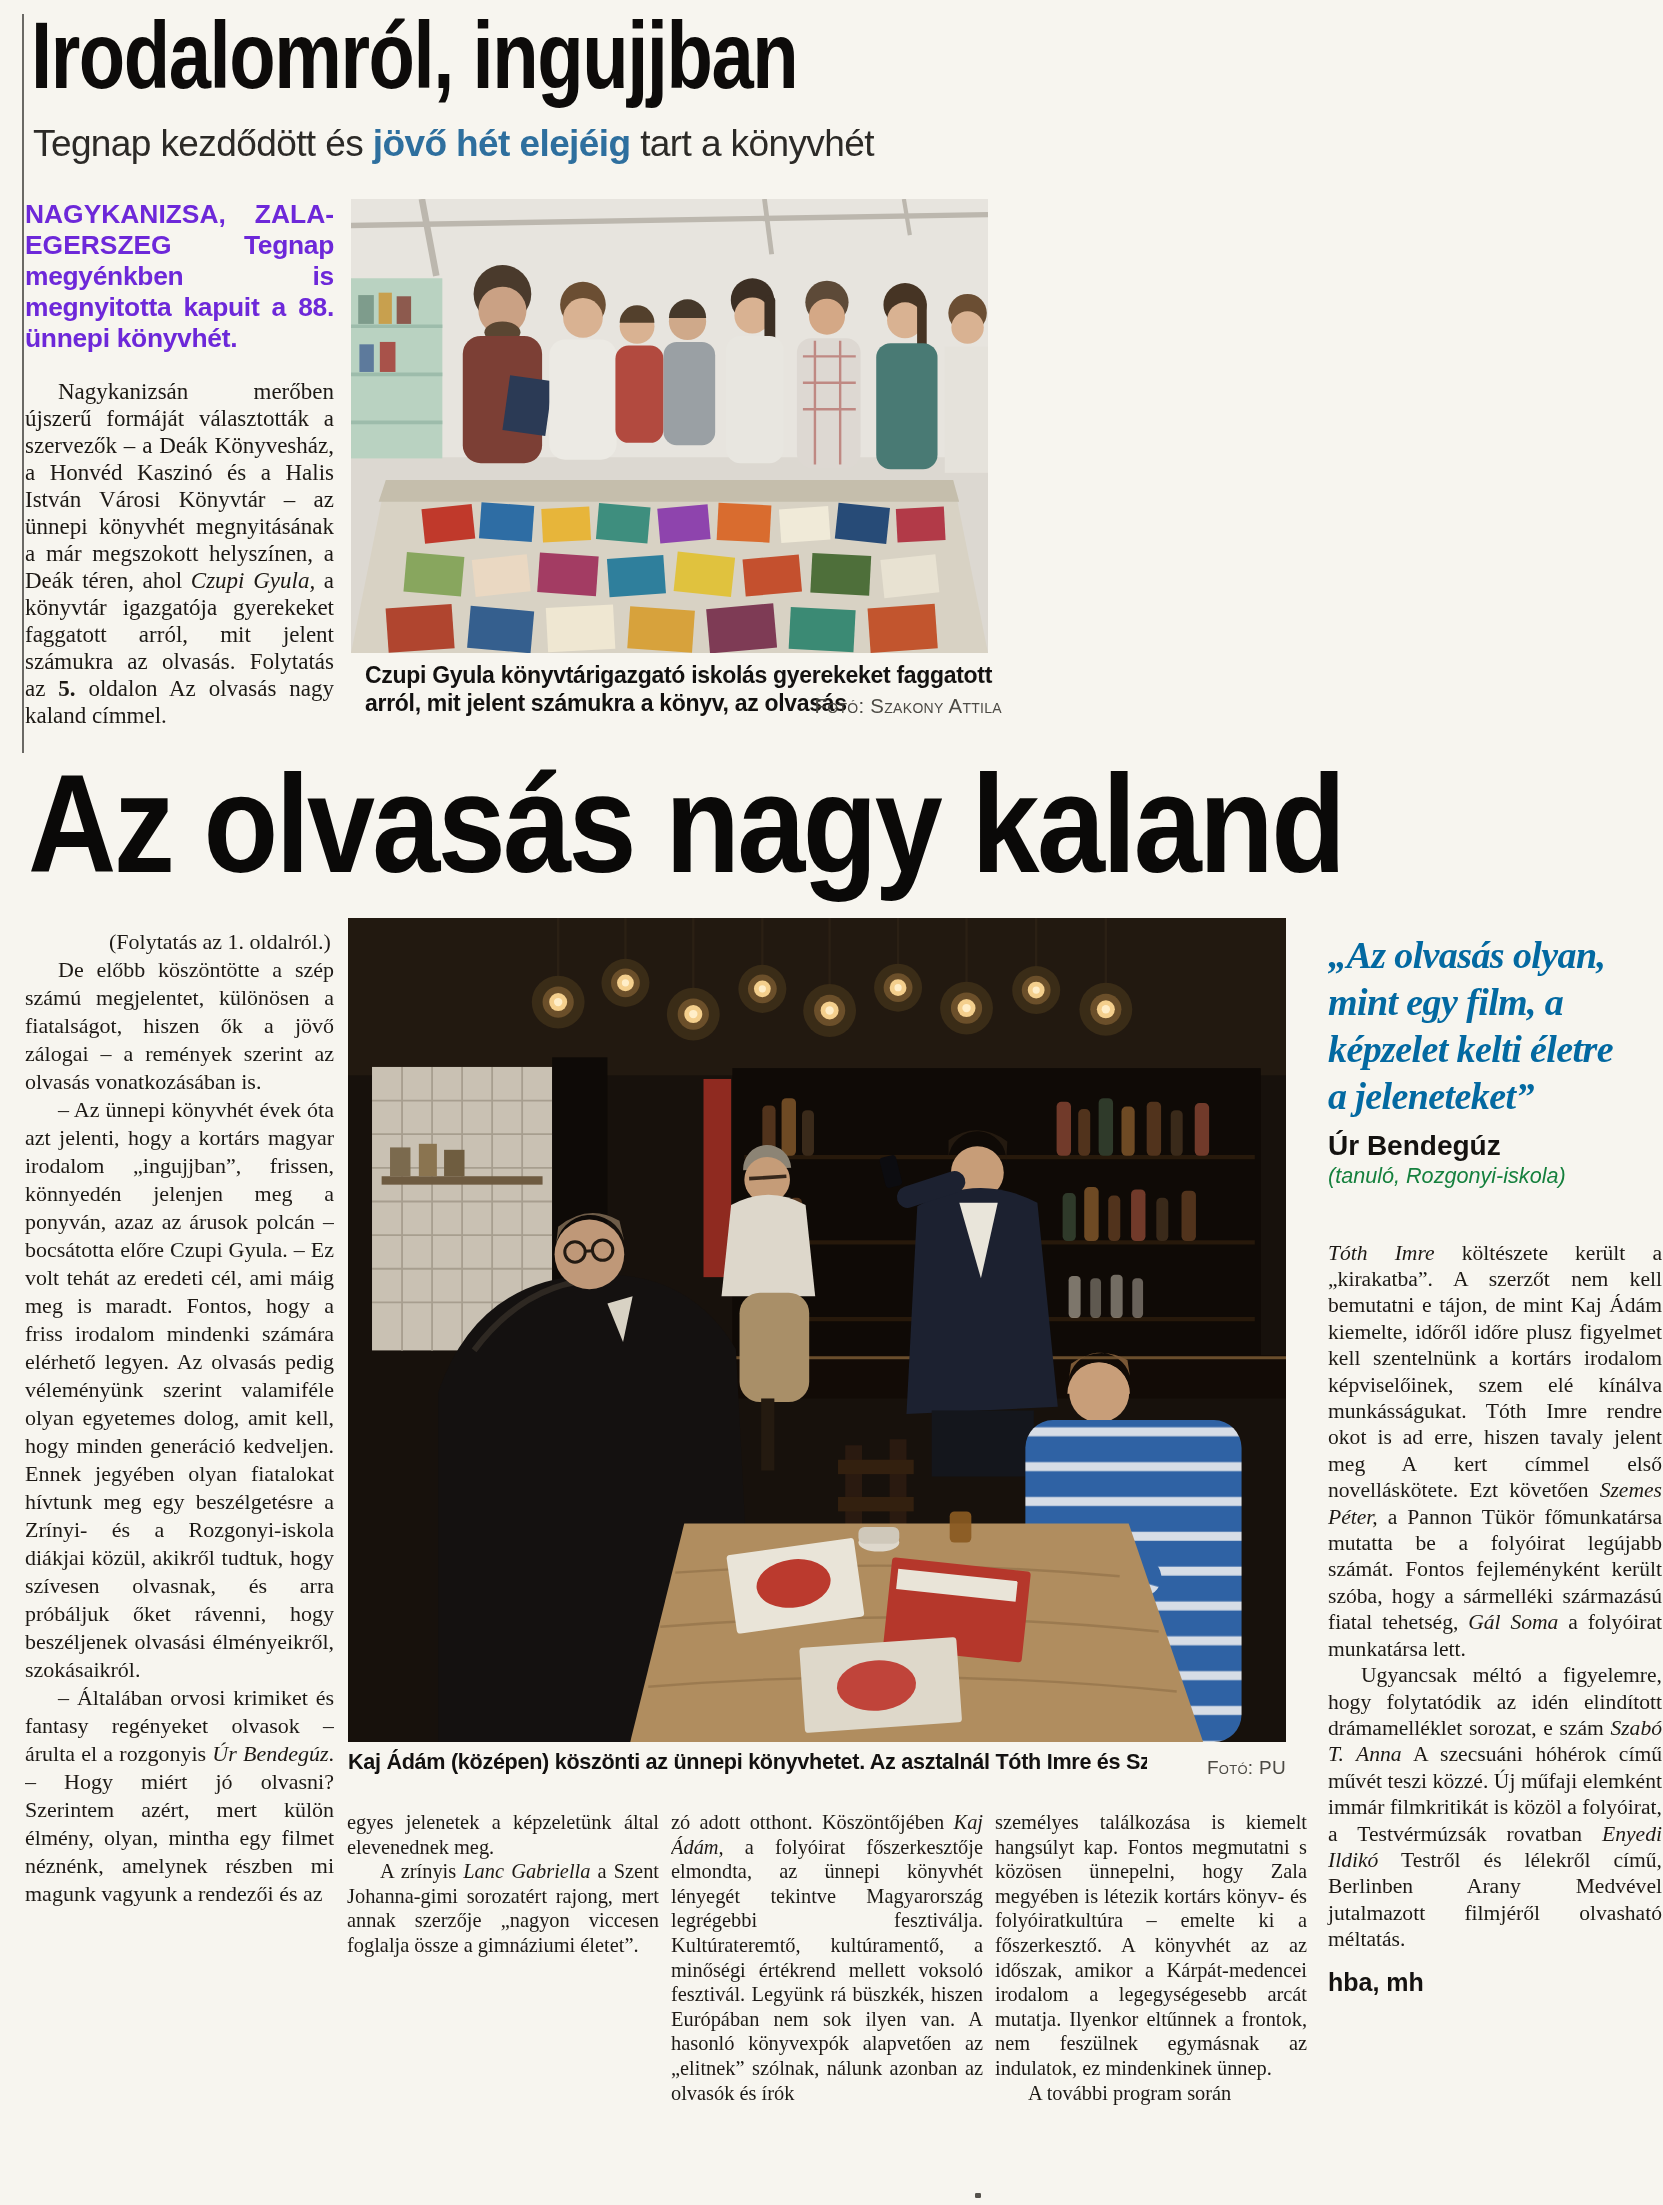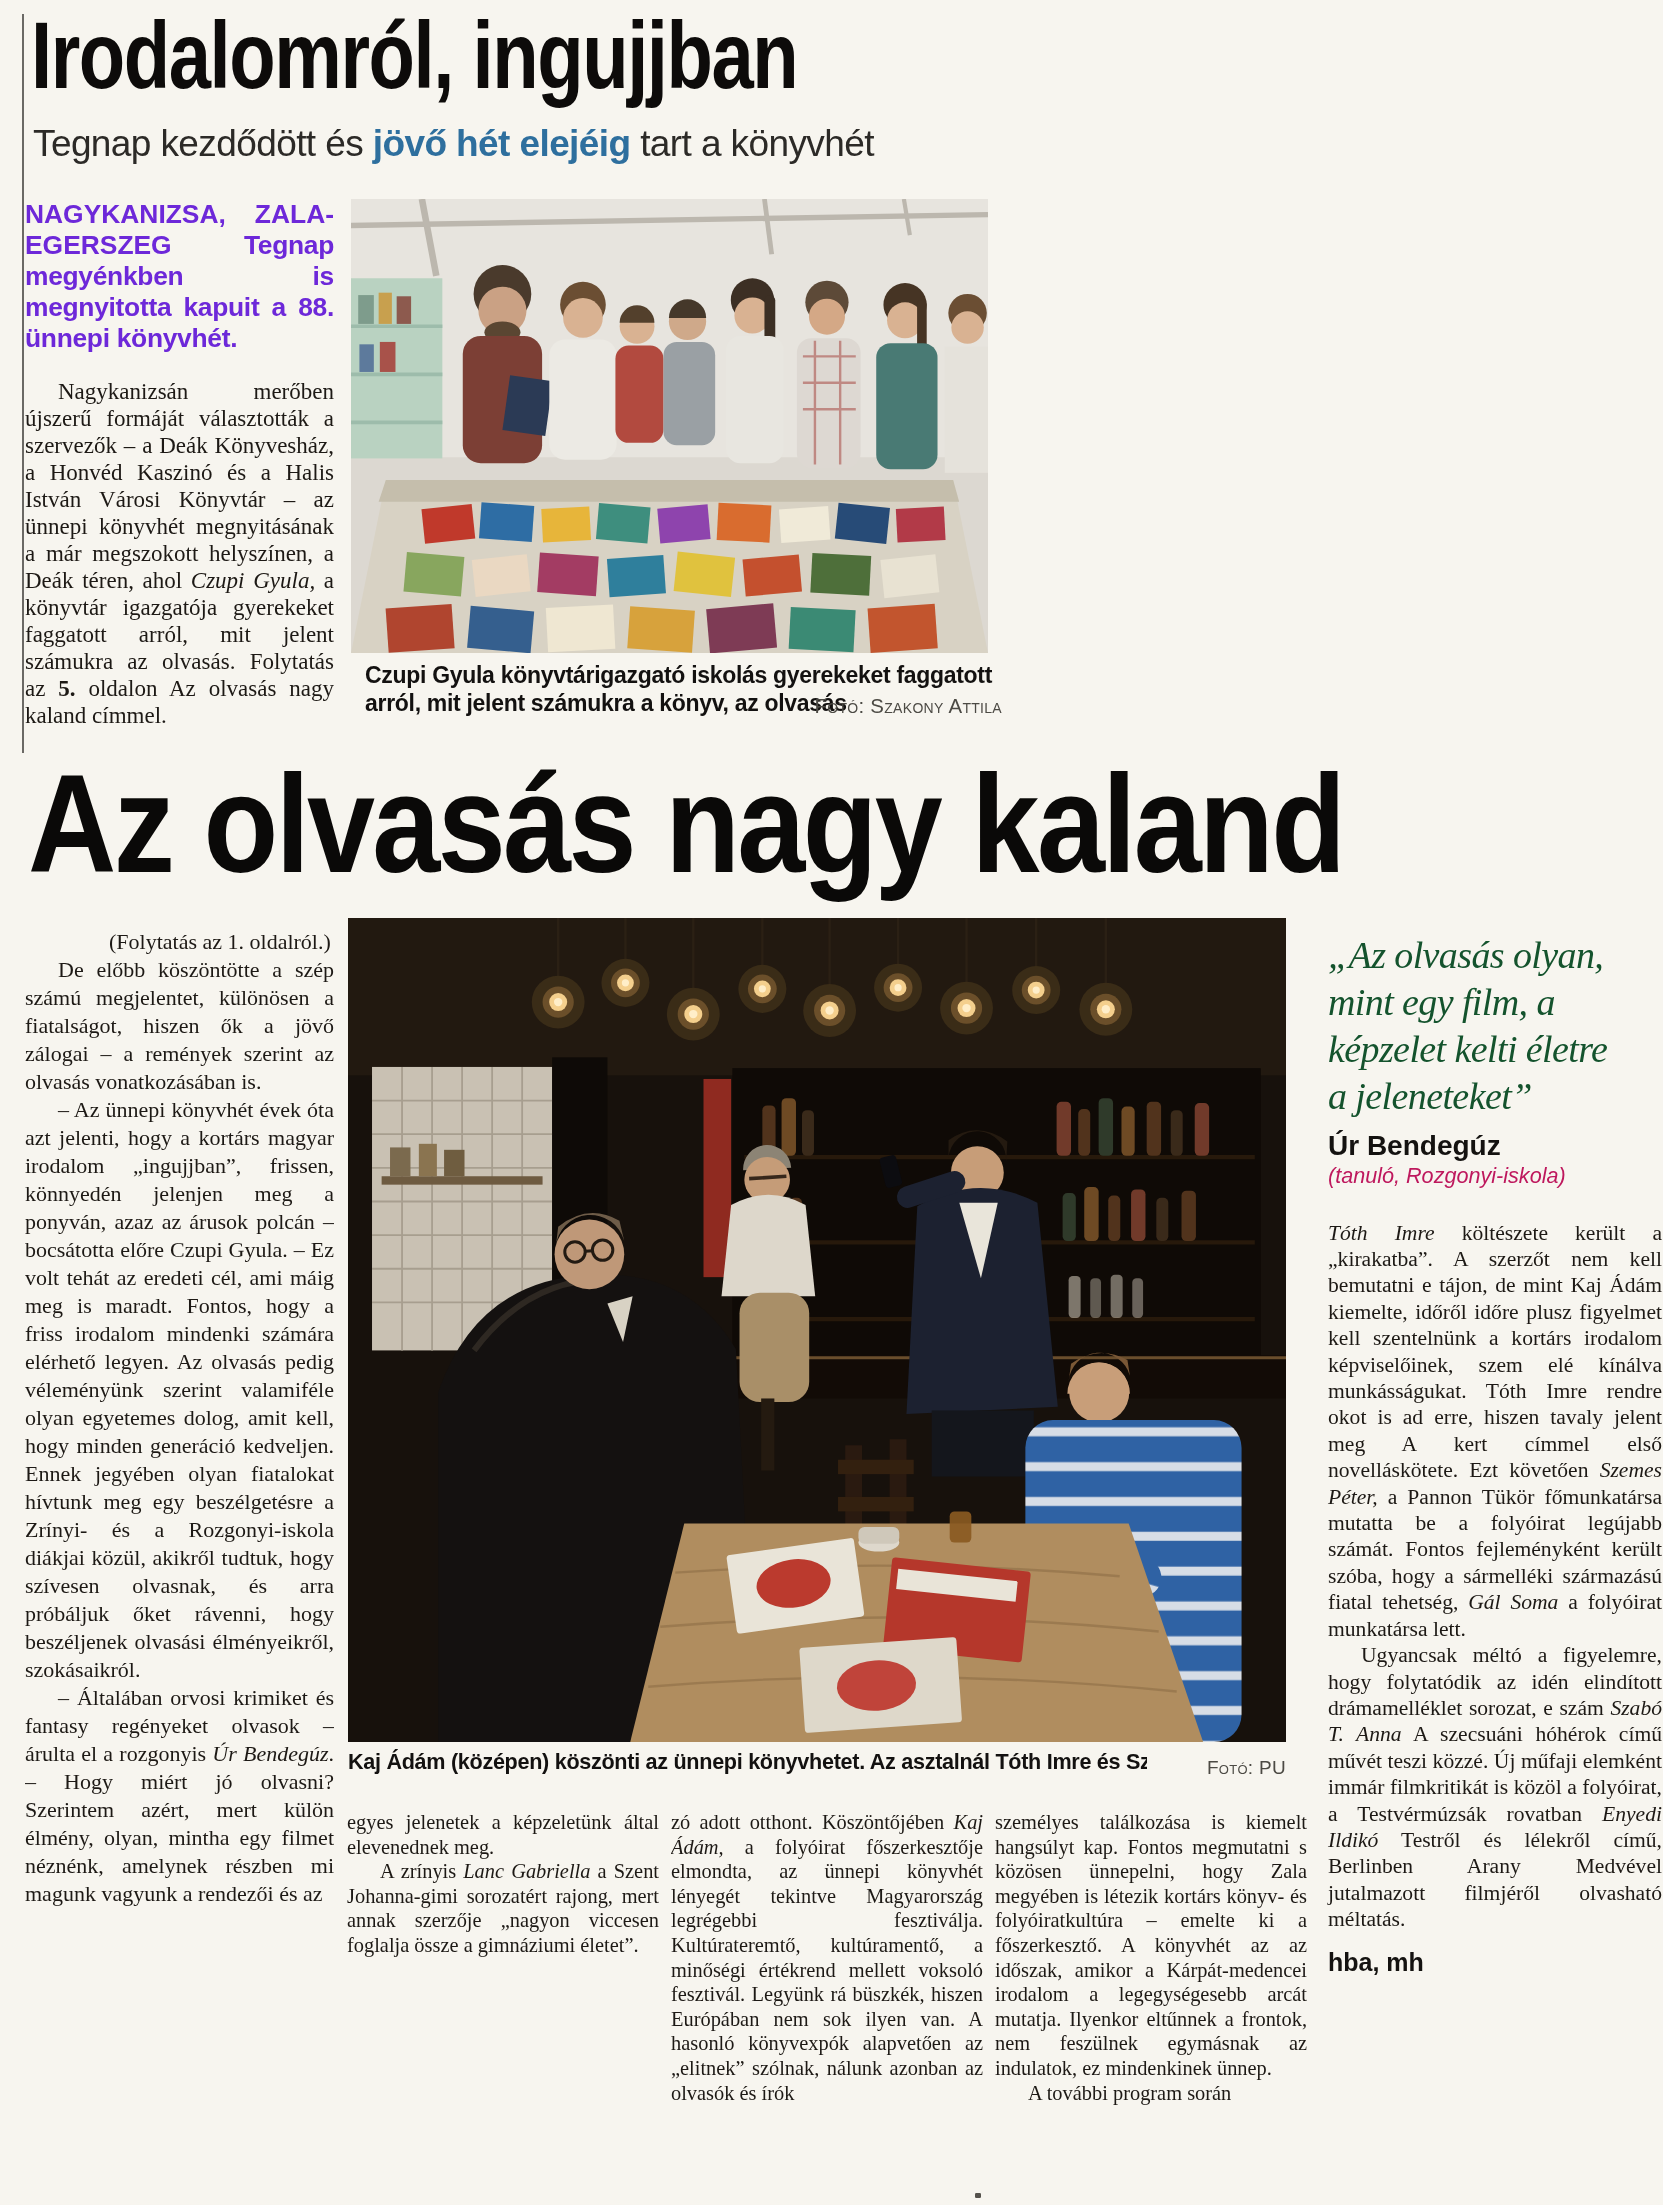--- a/index.html
+++ b/index.html
@@ -52,29 +52,29 @@
 
   .bcol { top:1810px; width:312px; height:387px; overflow:hidden; }
   .bcol p { font-size:20.4px; line-height:24.6px; }
   .colB { left:347px; } .colC { left:671px; } .colD { left:995px; }
 
   .colE { left:1328px; top:932px; width:334px; }
   .colE p.body { font-size:21.6px; line-height:26.4px; }
 
   .pullquote {
     width:294px; font-size:38px; line-height:47px;
-    font-weight:400; font-style:italic; color:#14532d; letter-spacing:-0.6px;
+    font-weight:700; font-style:italic; color:#0369a1; letter-spacing:-0.6px;
   }
   .attr-name {
     margin-top:9.6px; font-family:"Liberation Sans", sans-serif;
     font-weight:700; font-size:28px; color:#141210;
   }
   .attr-role {
     font-family:"Liberation Sans", sans-serif; font-style:italic;
-    font-size:21.6px; line-height:28px; color:#be185d; margin-bottom:30px;
+    font-size:21.6px; line-height:28px; color:#15803d; margin-bottom:50px;
   }
   .signature {
     margin-top:15.6px; 
     font-family:"Liberation Sans", sans-serif; font-weight:700;
     font-size:25px; color:#141210;
   }
 
   
   figure { position:absolute; }
   .photo1 { left:351px; top:199px; width:637px; height:454px; }

